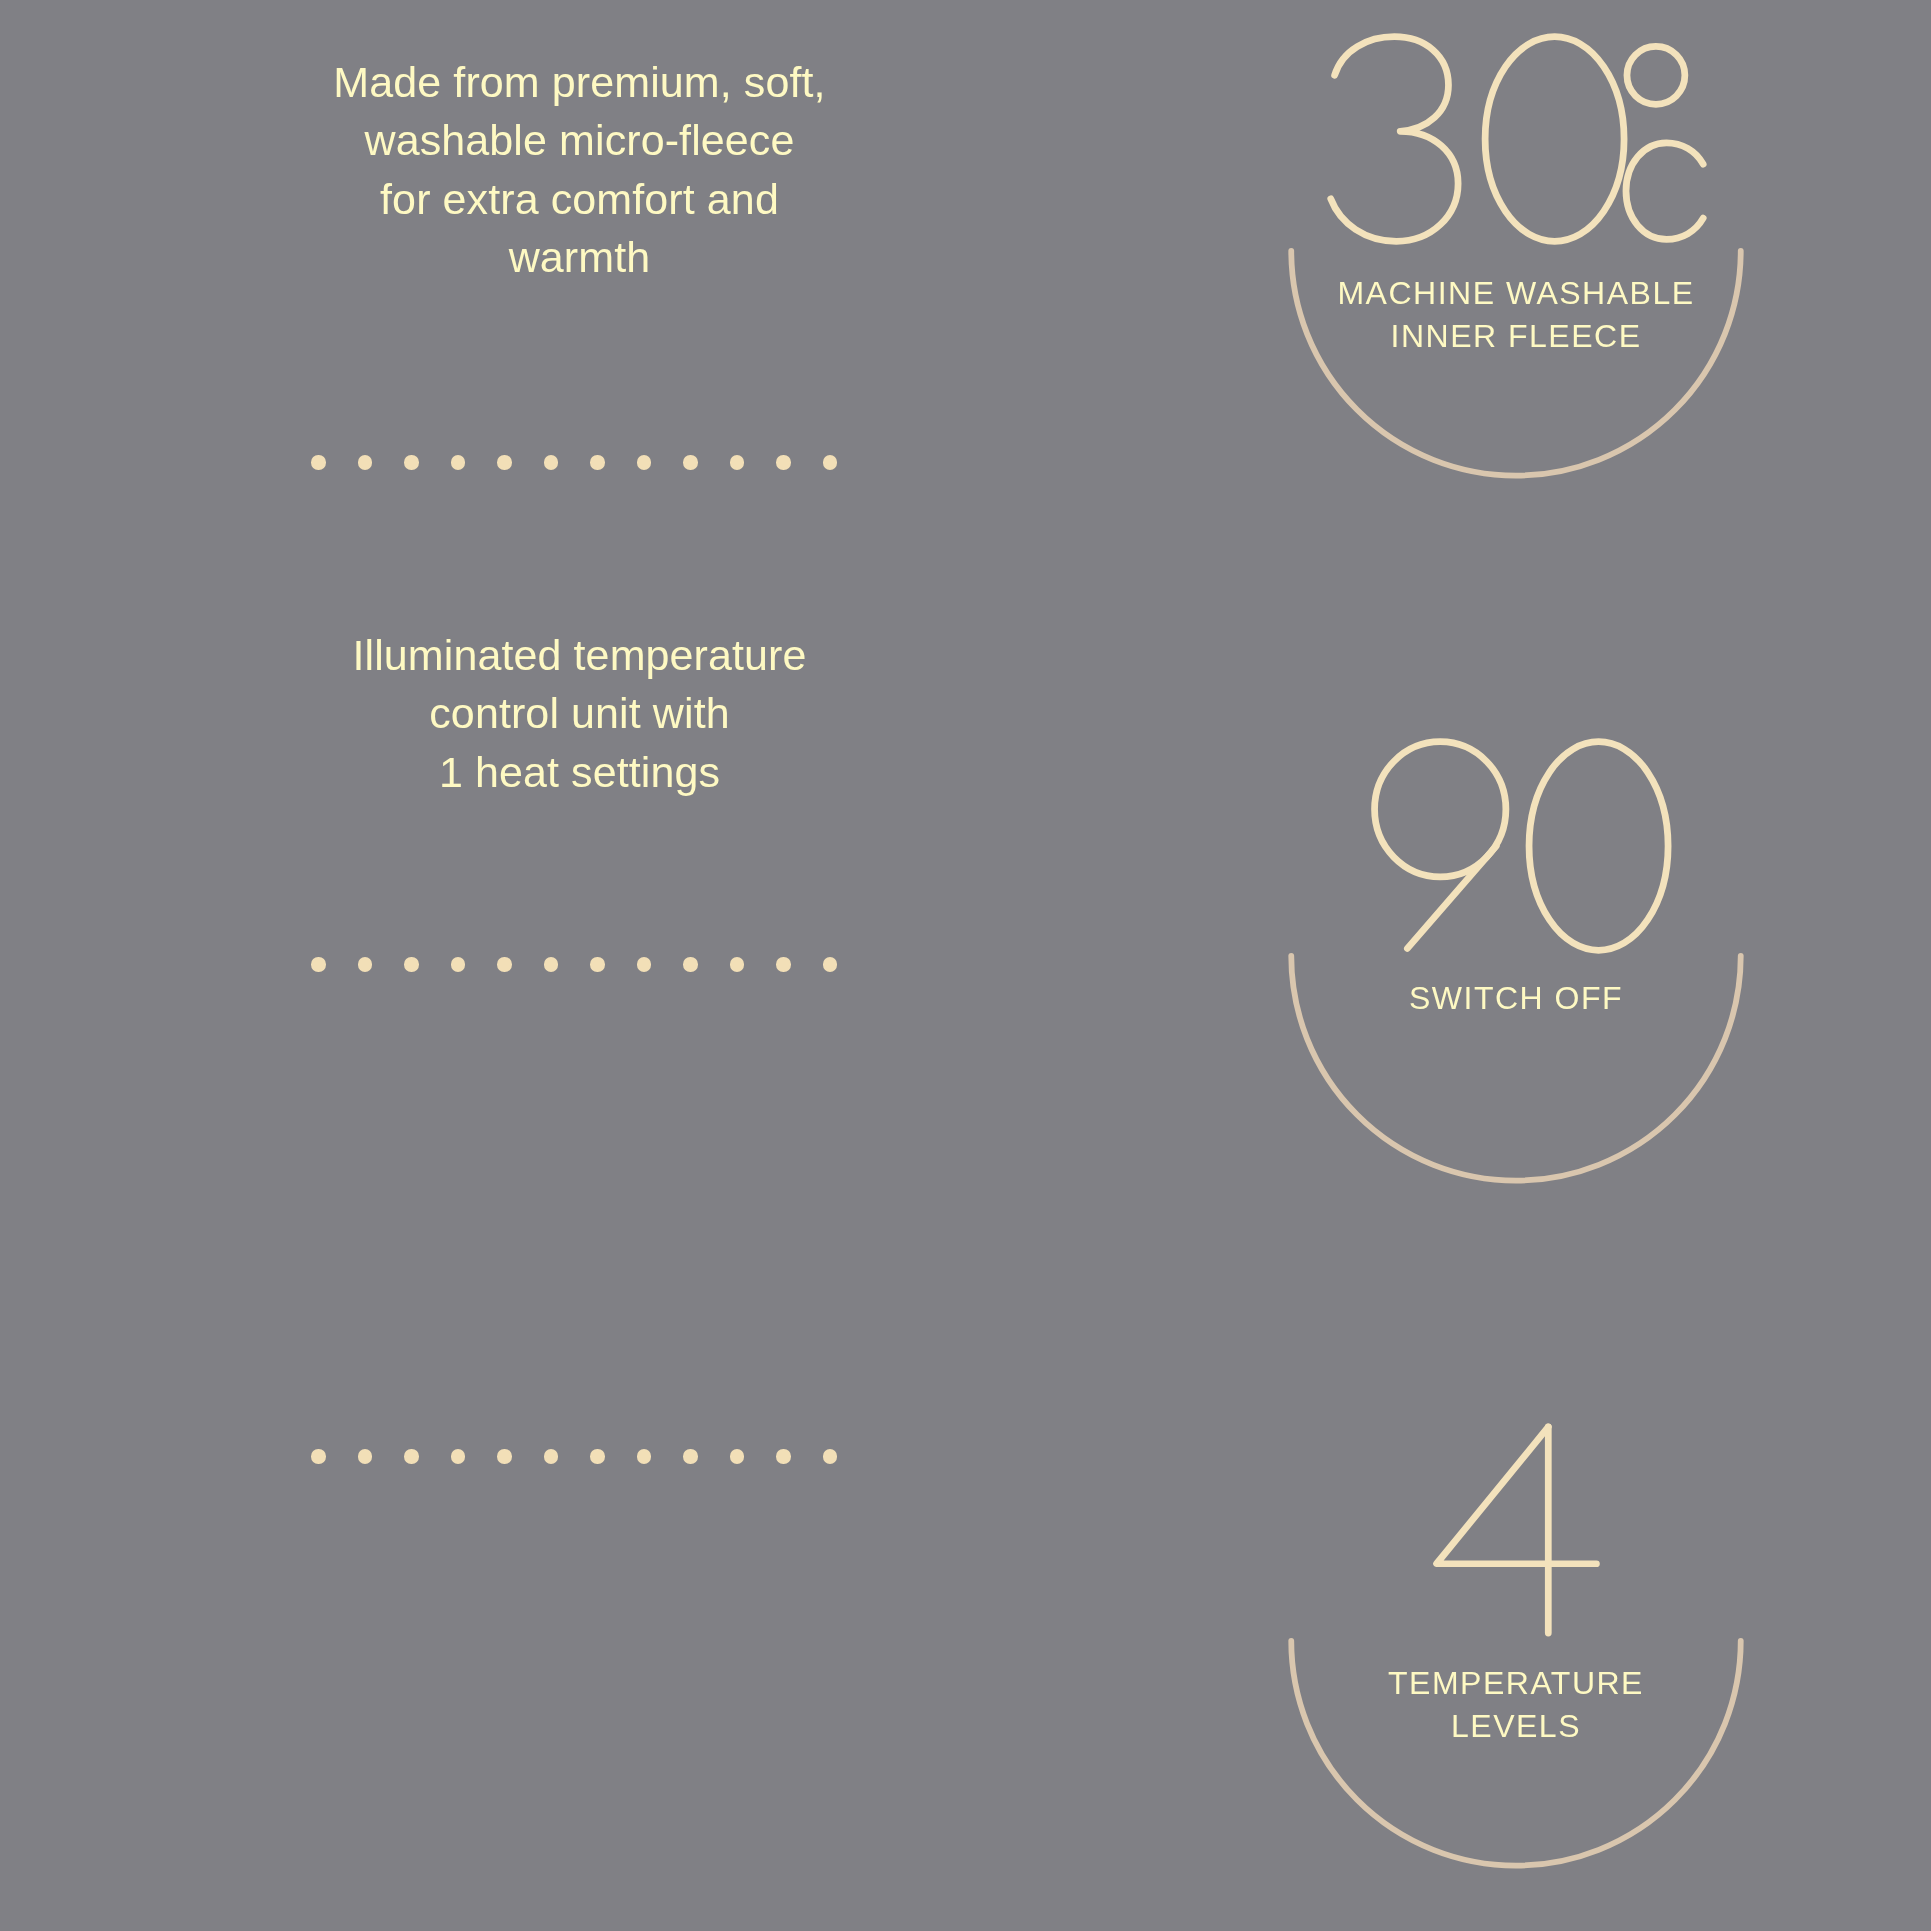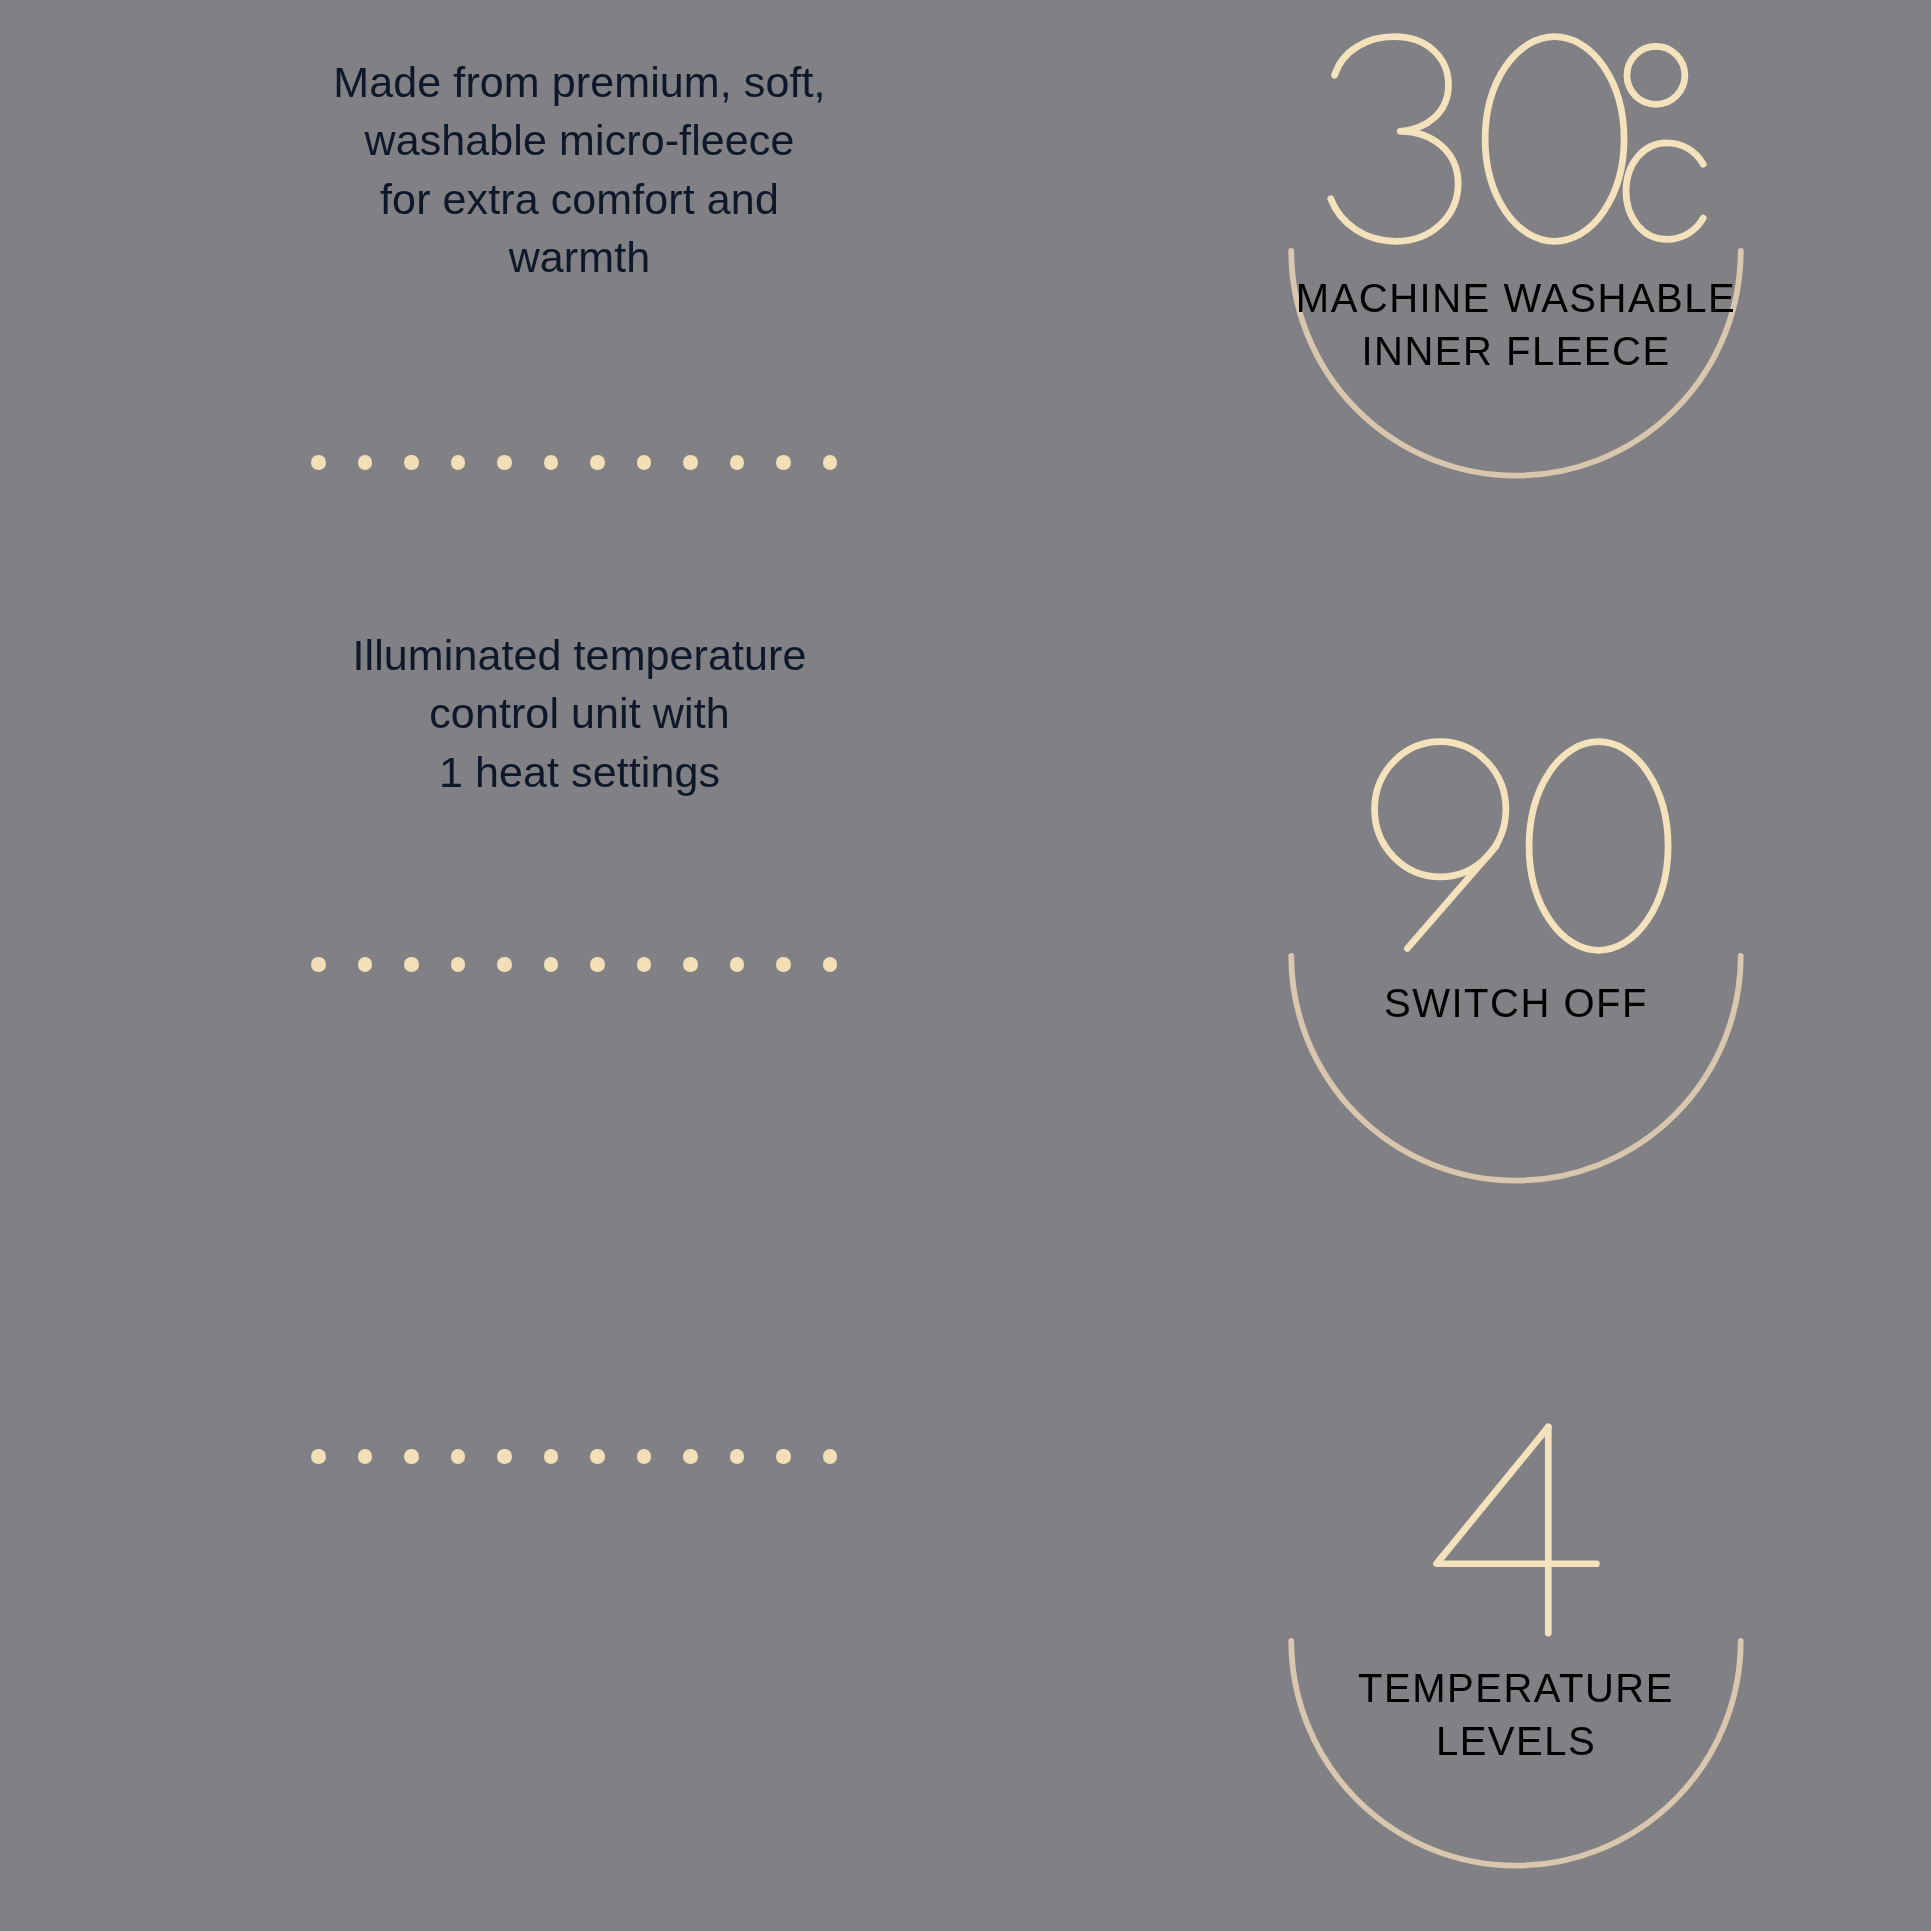--- a/index.html
+++ b/index.html
@@ -32,21 +32,21 @@
     padding: 0 0 0 0;
     display: flex;
     flex-direction: column;
     align-items: center;
   }
 
   .feature-block {
     width: 734px;
     margin-left: 14.5px;
     text-align: center;
-    color: #0f172a;
+    color: #fef9c3;
     font-weight: 300;
     font-size: 43px;
     line-height: 1.36;
     letter-spacing: 0.1px;
     font-family: "Liberation Sans", "DejaVu Sans", sans-serif;
   }
   .feature-block .line {
     display: block;
     white-space: nowrap;
   }
@@ -125,23 +125,23 @@
     width: 714px;
     height: 463px;
   }
 
   .badge-caption {
     position: absolute;
     left: 0;
     right: 0;
     top: 243px;
     text-align: center;
-    color: #000000;
+    color: #fef9c3;
     font-weight: 300;
-    font-size: 40px;
+    font-size: 32px;
     letter-spacing: 1.5px;
     line-height: 1.33;
     font-family: "Liberation Sans", "DejaVu Sans", sans-serif;
   }
   .badge-caption .cap-line {
     display: block;
     white-space: nowrap;
   }
 
   

